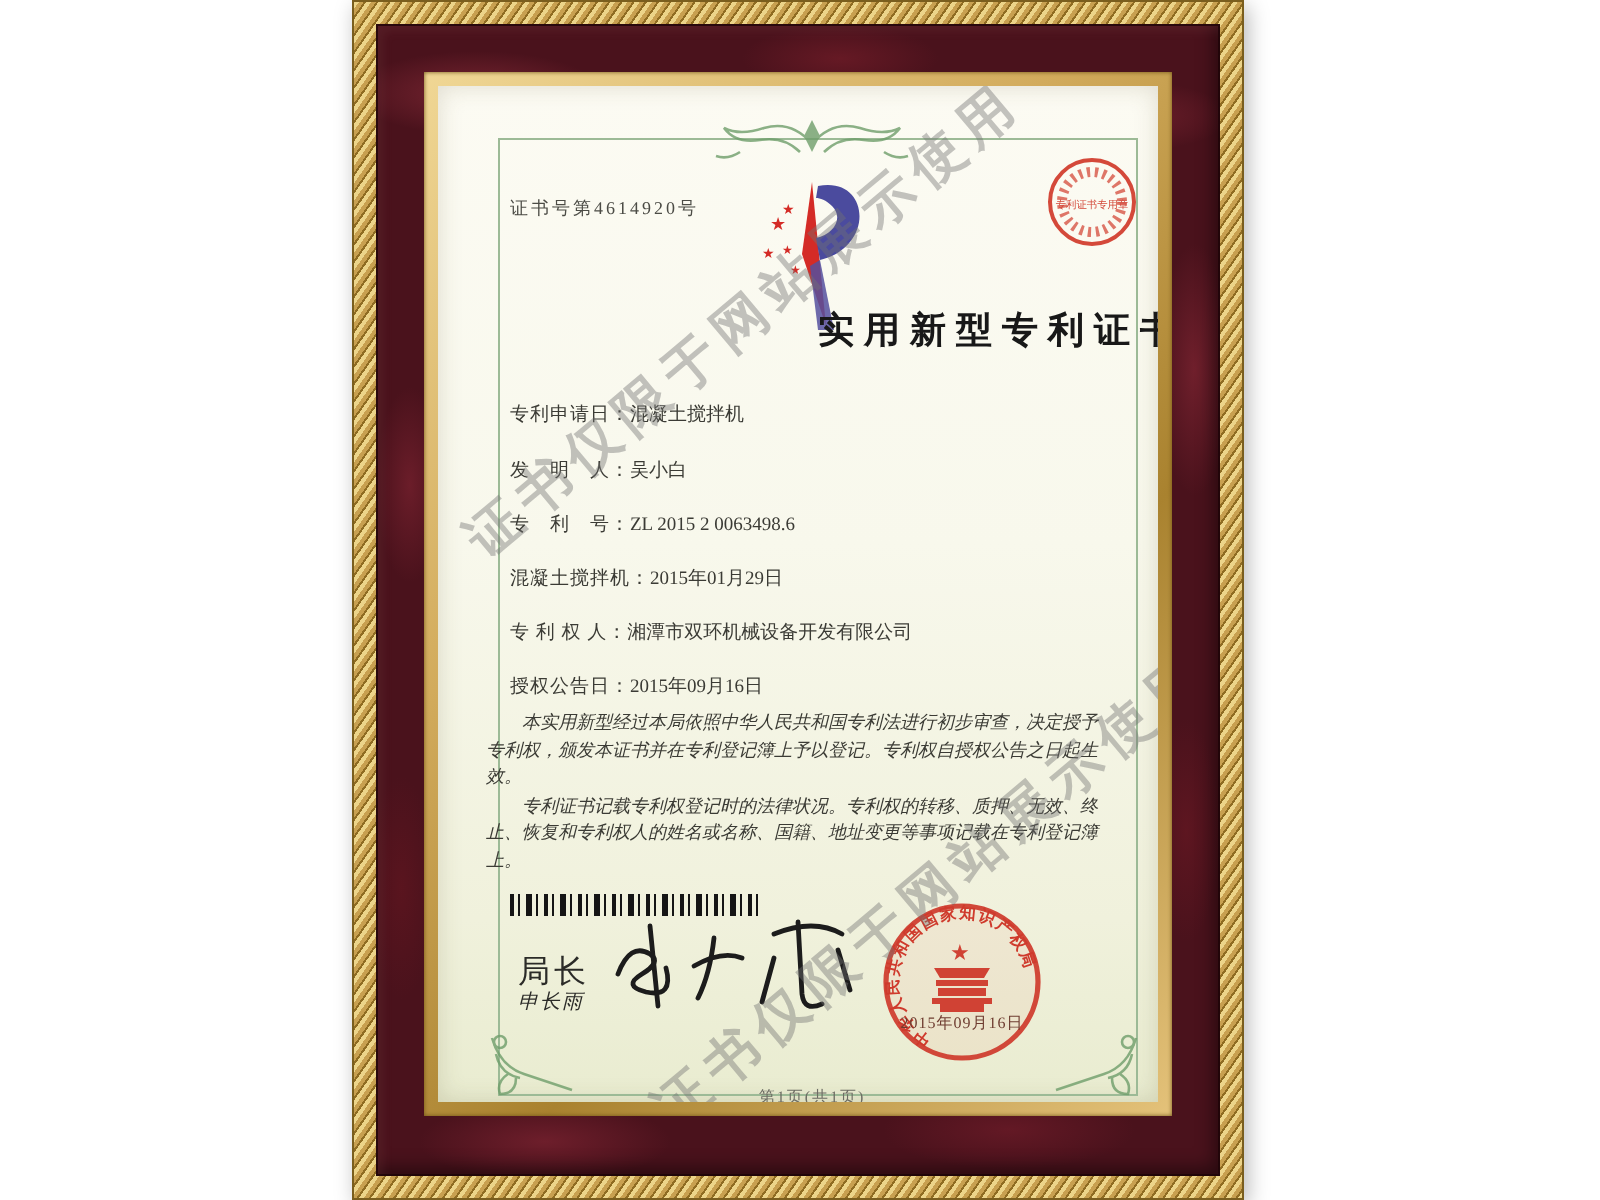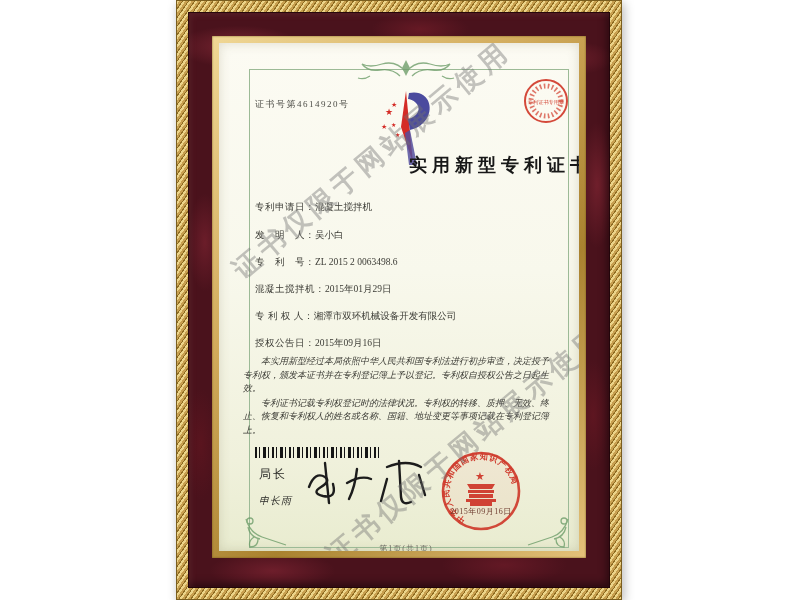--- a/index.html
+++ b/index.html
@@ -44,21 +44,21 @@
   .field{position:absolute;left:36px;font-size:9.5px;white-space:nowrap;color:#3b3b35;}
   .flabel{letter-spacing:.5px;}
   .f0{top:158px}.f1{top:186px}.f2{top:213px}.f3{top:240px}.f4{top:267px}.f5{top:294px}
   .bodytext{position:absolute;left:24px;top:312px;width:306px;font-size:9px;line-height:13.5px;
             text-align:justify;color:#3b3b35;font-style:italic;}
   .bodytext p{margin:0 0 1px 0;text-indent:2em;}
   .barcode{position:absolute;left:36px;top:404px;width:126px;height:11px;
            background:repeating-linear-gradient(90deg,
              #151515 0 2px,transparent 2px 4px,#151515 4px 5px,transparent 5px 8px,
              #151515 8px 11px,transparent 11px 13px,#151515 13px 14px,transparent 14px 17px);}
-  .officer-title{position:absolute;left:40px;top:423px;font-size:12px;color:#2b2b28;letter-spacing:2px;}
+  .officer-title{position:absolute;left:40px;top:433px;font-size:16px;color:#2b2b28;letter-spacing:2px;}
   .officer-name{position:absolute;left:40px;top:451px;font-size:10px;color:#2b2b28;letter-spacing:1px;font-style:italic;}
   .sig{position:absolute;left:76px;top:410px;}
   .seal{position:absolute;left:221px;top:407px;}
   .seal-date{position:absolute;left:222px;top:463px;width:80px;text-align:center;
              font-size:8px;color:#6e3c30;letter-spacing:.5px;}
   .page-footer{position:absolute;left:0;top:500px;width:374px;text-align:center;
                font-size:8px;color:#6d6d64;letter-spacing:1px;}
   .orn-top{position:absolute;left:131px;top:7px;}
   .orn-bl{position:absolute;left:21px;top:470px;}
   .orn-br{position:absolute;left:307px;top:470px;transform:scaleX(-1);}

